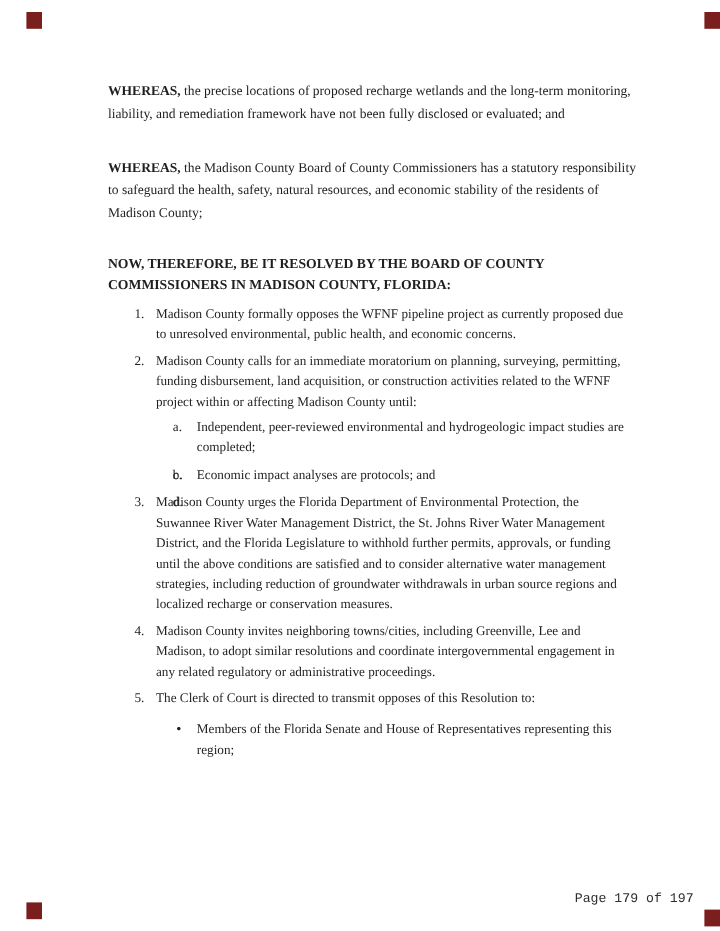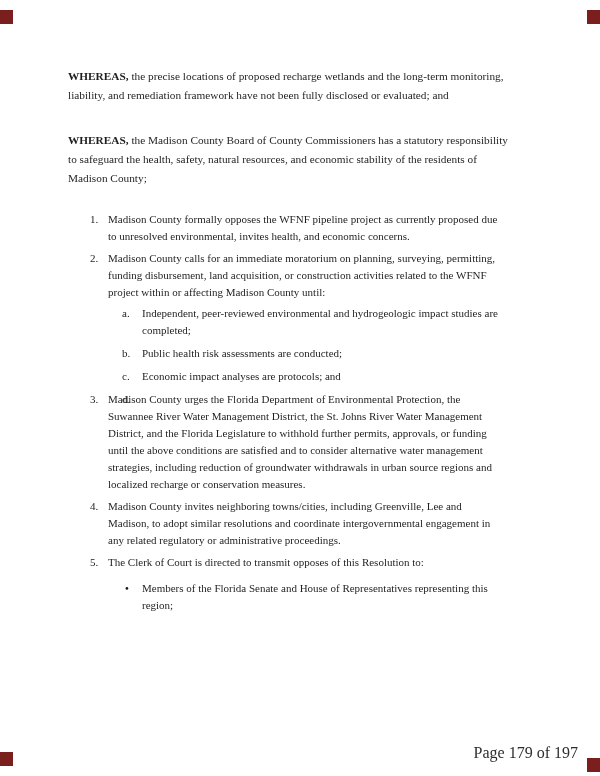--- a/index.html
+++ b/index.html
@@ -8,20 +8,21 @@
     background: #ffffff;
     font-family: "Liberation Serif", serif;
     color: #1f1f1f;
     position: relative;
     overflow: hidden;
   }
   .page {
     position: absolute; inset: 0;
     padding: 67px 60px 12px 68px;
     box-sizing: border-box;
+    margin-left: 22px;
   }
   .para {
     margin: 0 0 26px 0;
     font-size: 11.3px;
     line-height: 19px;
   }
   .para .lbl { font-weight: bold; }
   .txt { white-space: pre; }
   .para-2 { margin-bottom: 23px; }
   .heading {
@@ -55,22 +56,22 @@
     padding-left: 34px;
     margin-bottom: 9px;
     font-size: 11px;
     line-height: 17px;
   }
   .bul:last-child { margin-bottom: 0; }
   .bul > .dot { position: absolute; left: 17px; top: 0; }
   .footer {
     position: absolute;
     right: 22px; top: 744px;
-    font-family: Liberation Serif, serif;
-    font-size: 16px;
+    font-family: Liberation Mono, monospace;
+    font-size: 11px;
     color: #2e2e2e;
   }
   .fiducial {
     position: absolute;
     width: 13px; height: 14px;
     background: #7a1e1e;
   }
   .fid-tl { left: 0; top: 10px; }
   .fid-tr { right: 0; top: 10px; }
   .fid-bl { left: 0; top: 752px; }
@@ -81,33 +82,35 @@
 
 <div class="page">
 
   <p class="para para-1"><span class="lbl">WHEREAS,</span><span class="txt"> the precise locations of proposed recharge wetlands and the long-term monitoring,
 liability, and remediation framework have not been fully disclosed or evaluated; and</span></p>
 
   <p class="para para-2"><span class="lbl">WHEREAS,</span><span class="txt"> the Madison County Board of County Commissioners has a statutory responsibility
 to safeguard the health, safety, natural resources, and economic stability of the residents of
 Madison County;</span></p>
 
+  <p class="heading"><span class="txt">NOW, THEREFORE, BE IT RESOLVED BY THE BOARD OF COUNTY
+COMMISSIONERS IN MADISON COUNTY, FLORIDA:</span></p>
 
   <div class="olist">
 
     <div class="oli"><span class="num">1.</span><span class="txt">Madison County formally opposes the WFNF pipeline project as currently proposed due
-to unresolved environmental, invites health, and economic concerns.</span></div>
+to unresolved environmental, public health, and economic concerns.</span></div>
 
     <div class="oli"><span class="num">2.</span><span class="txt">Madison County calls for an immediate moratorium on planning, surveying, permitting,
 funding disbursement, land acquisition, or construction activities related to the WFNF
 project within or affecting Madison County until:</span>
       <div class="sublist">
         <div class="sub"><span class="num">a.</span><span class="txt">Independent, peer-reviewed environmental and hydrogeologic impact studies are
 completed;</span></div>
-        <div class="sub"><span class="num">b.</span><span class="txt">Public health risk assessments are conducted;</span></div>
+        <div class="sub"><span class="num">b.</span></div>
         <div class="sub"><span class="num">c.</span><span class="txt">Economic impact analyses are protocols; and</span></div>
         <div class="sub"><span class="num">d.</span></div>
       </div>
     </div>
 
     <div class="oli"><span class="num">3.</span><span class="txt">Madison County urges the Florida Department of Environmental Protection, the
 Suwannee River Water Management District, the St. Johns River Water Management
 District, and the Florida Legislature to withhold further permits, approvals, or funding
 until the above conditions are satisfied and to consider alternative water management
 strategies, including reduction of groundwater withdrawals in urban source regions and

